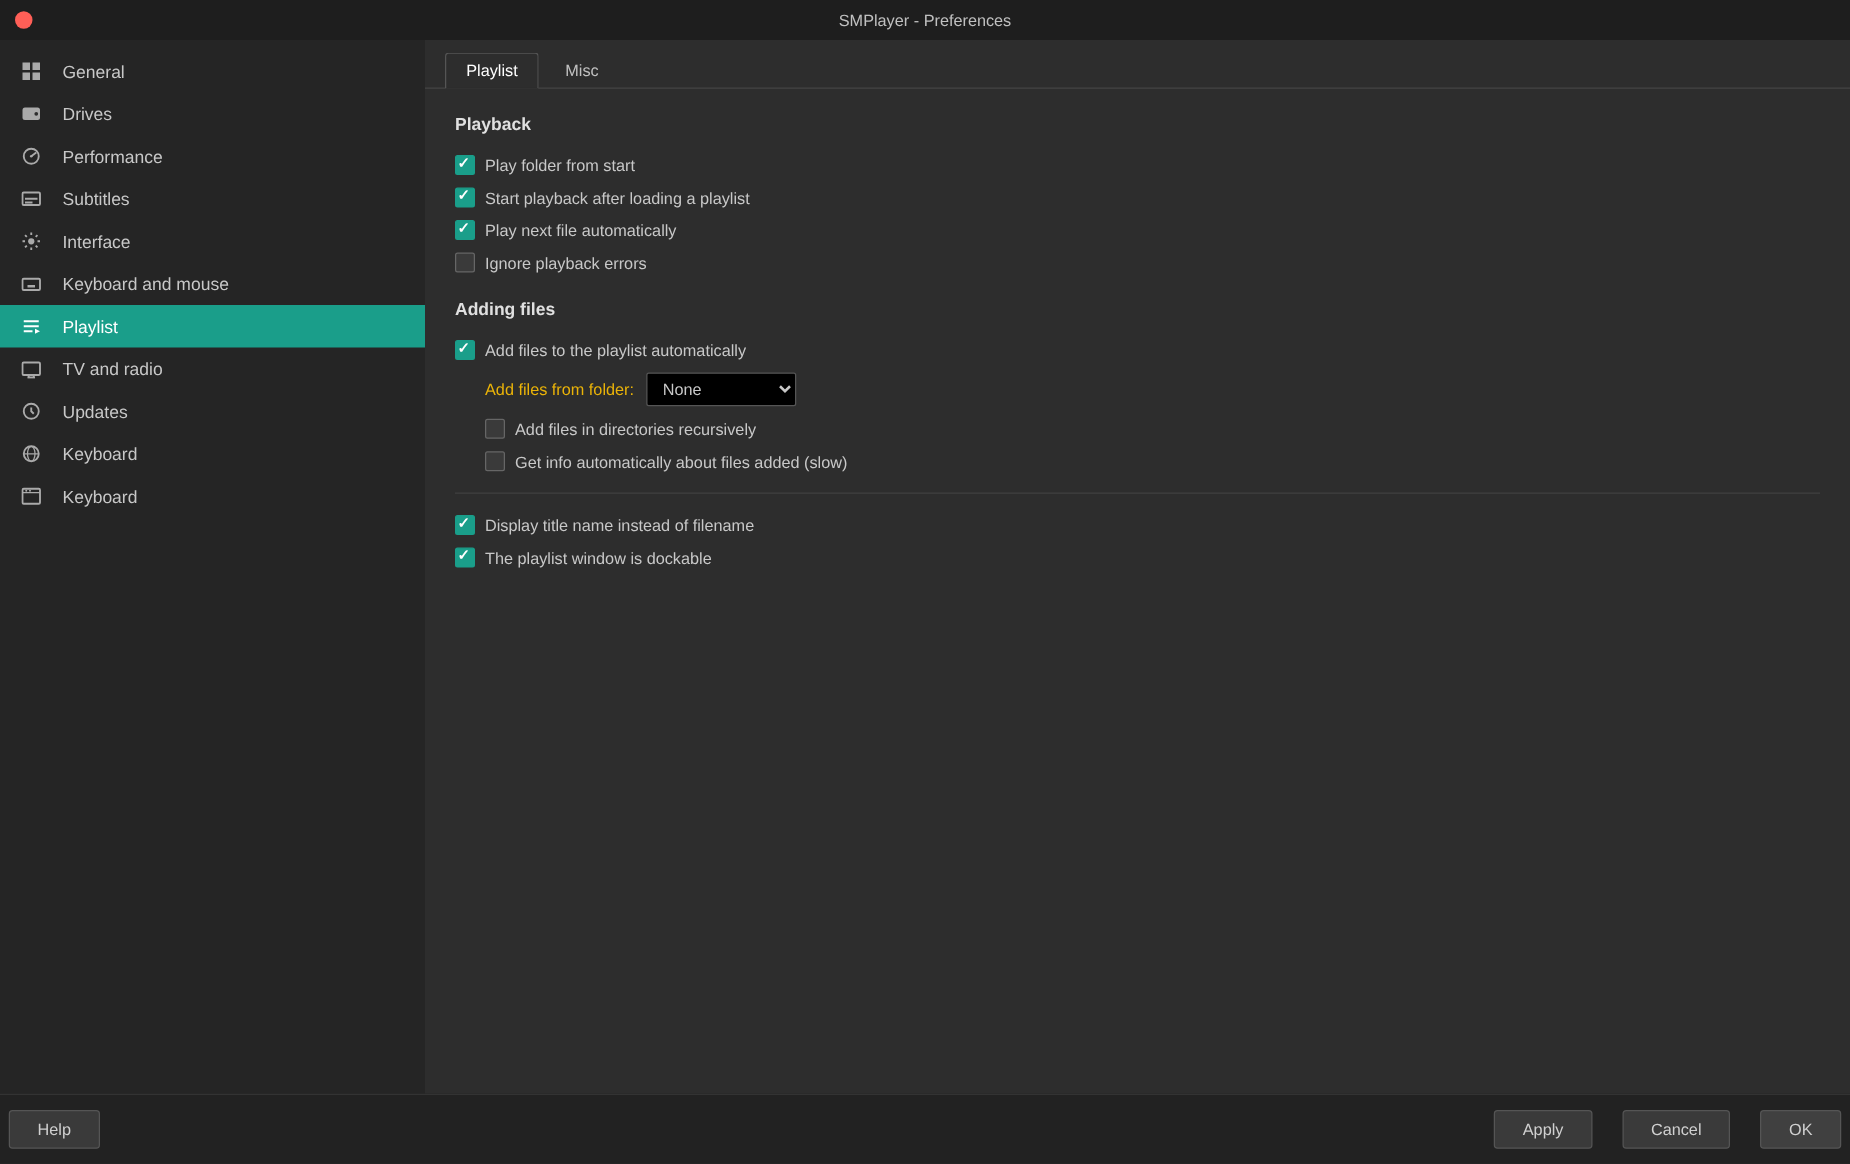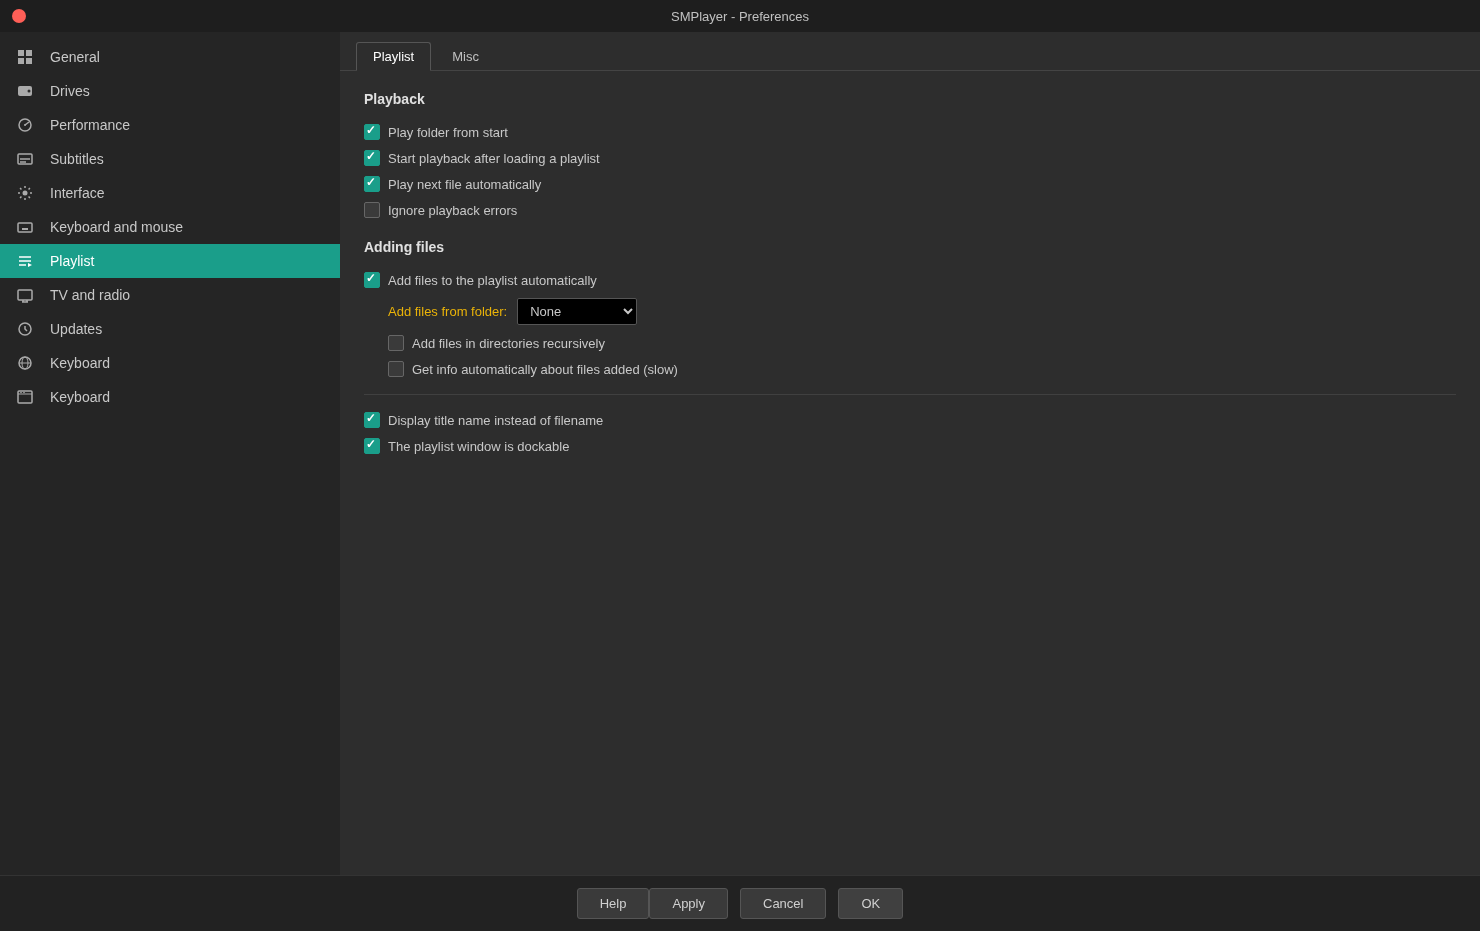--- a/index.html
+++ b/index.html
@@ -180,39 +180,39 @@
     }
     .extra-section {
       margin-top: 12px;
       padding-top: 12px;
       border-top: 1px solid #404040;
     }
     
     .bottom-bar {
       display: flex;
       align-items: center;
-      justify-content: center;
+      justify-content: space-between;
       padding: 10px 7px;
       background: #222;
       flex-shrink: 0;
       height: 56px;
       border-top: 1px solid #333;
     }
     .btn {
       padding: 7px 22px;
       font-size: 13px;
       border-radius: 3px;
       cursor: pointer;
       border: 1px solid #555;
       background: #3a3a3a;
       color: #d0d0d0;
     }
     .bottom-right {
       display: flex;
-      gap: 12px;
+      gap: 24px;
     }
     .btn-ok {
       background: #404040;
       border-color: #555;
     }
   </style>
 </head>
 <body>
 
 <div class="title-bar">

